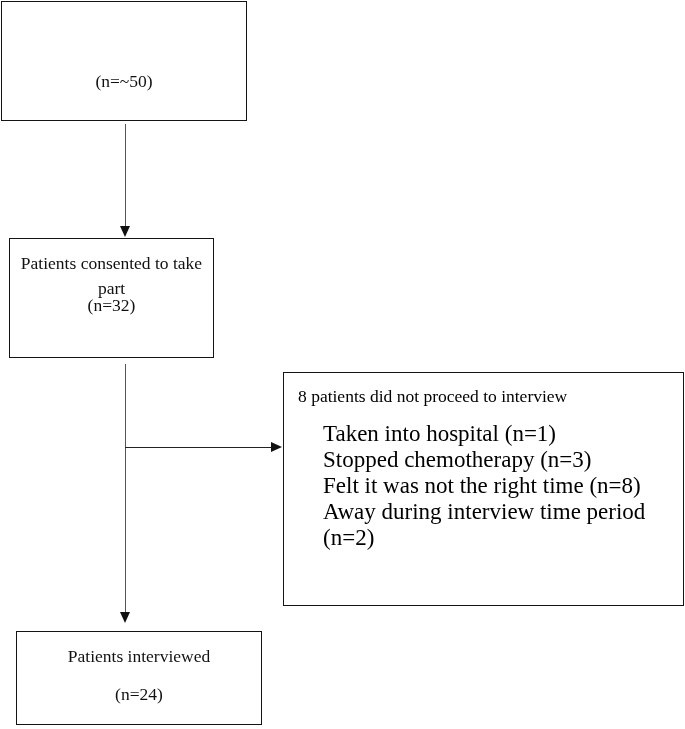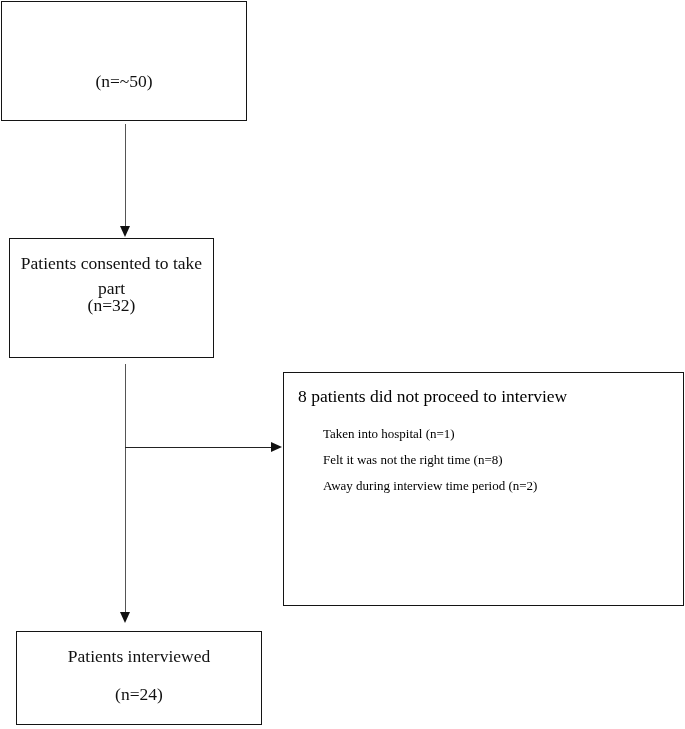--- a/index.html
+++ b/index.html
@@ -78,21 +78,21 @@
     top: 10px;
     font-size: 17.5px;
     line-height: 26px;
     white-space: nowrap;
   }
   #box-exclusions .excl-list {
     position: absolute;
     left: 39px;
     top: 48px;
     right: 8px;
-    font-size: 13px;
+    font-size: 23px;
     line-height: 26px;
   }
   #box-exclusions .excl-item {
     white-space: normal;
   }
 
   
   .vline {
     position: absolute;
     width: 1.7px;
@@ -152,20 +152,21 @@
   <div class="vline" id="conn2-line"></div>
   <div class="arrow-down" id="conn2-head"></div>
 
   <div class="hline" id="conn3-line"></div>
   <div class="arrow-right" id="conn3-head"></div>
 
   <div class="node-box" id="box-exclusions">
     <div class="excl-header">8 patients did not proceed to interview</div>
     <div class="excl-list">
       <div class="excl-item">Taken into hospital (n=1)</div>
+      <div class="excl-item">Stopped chemotherapy (n=3)</div>
       <div class="excl-item">Felt it was not the right time (n=8)</div>
       <div class="excl-item">Away during interview time period (n=2)</div>
     </div>
   </div>
 
   <div class="node-box" id="box-interviewed">
     <div class="box-text line-main">Patients interviewed</div>
     <div class="box-text line-count">(n=24)</div>
   </div>
 

